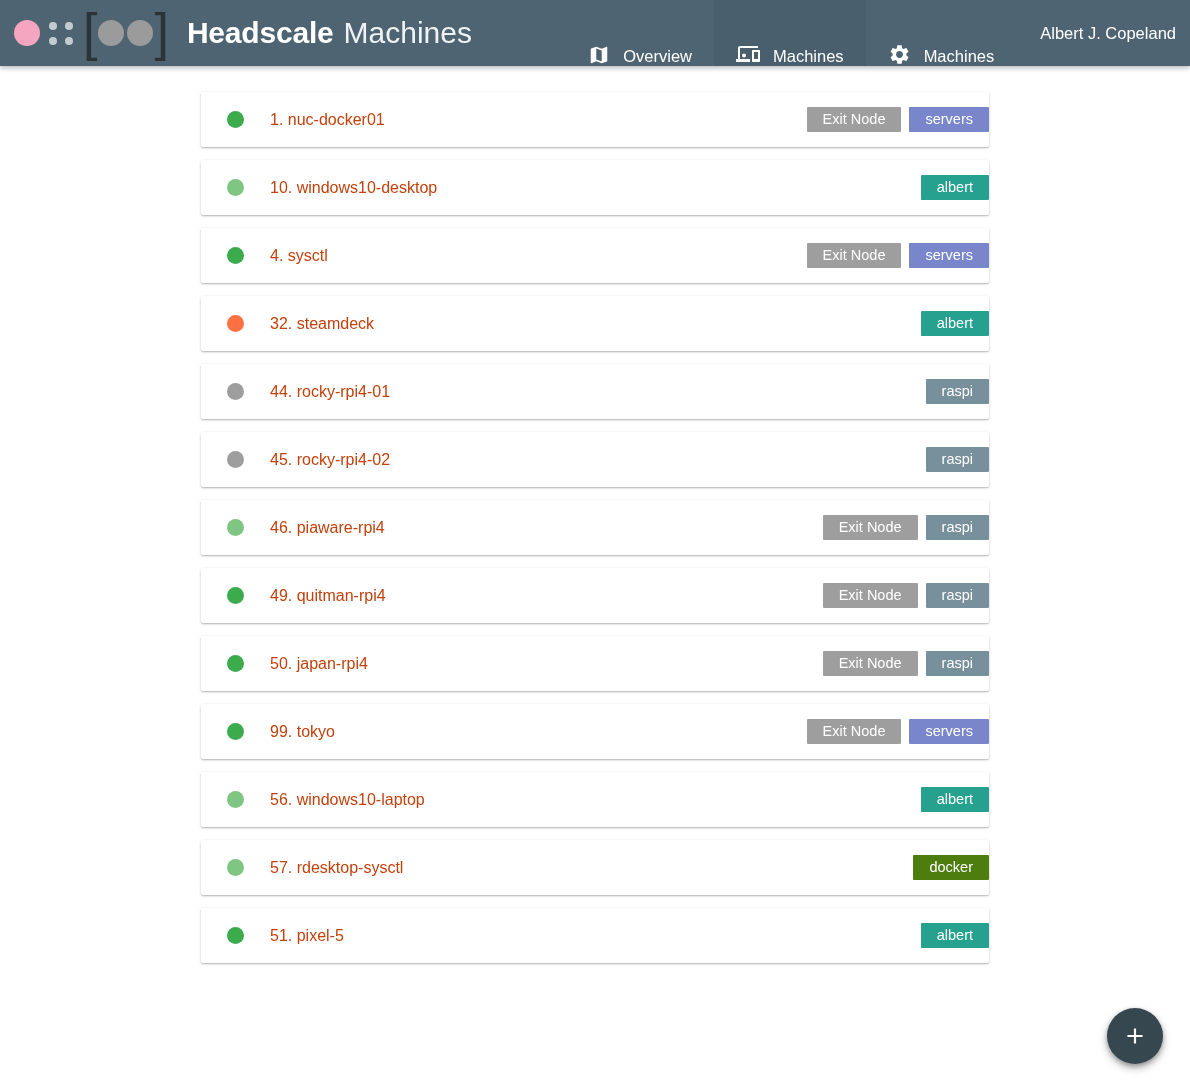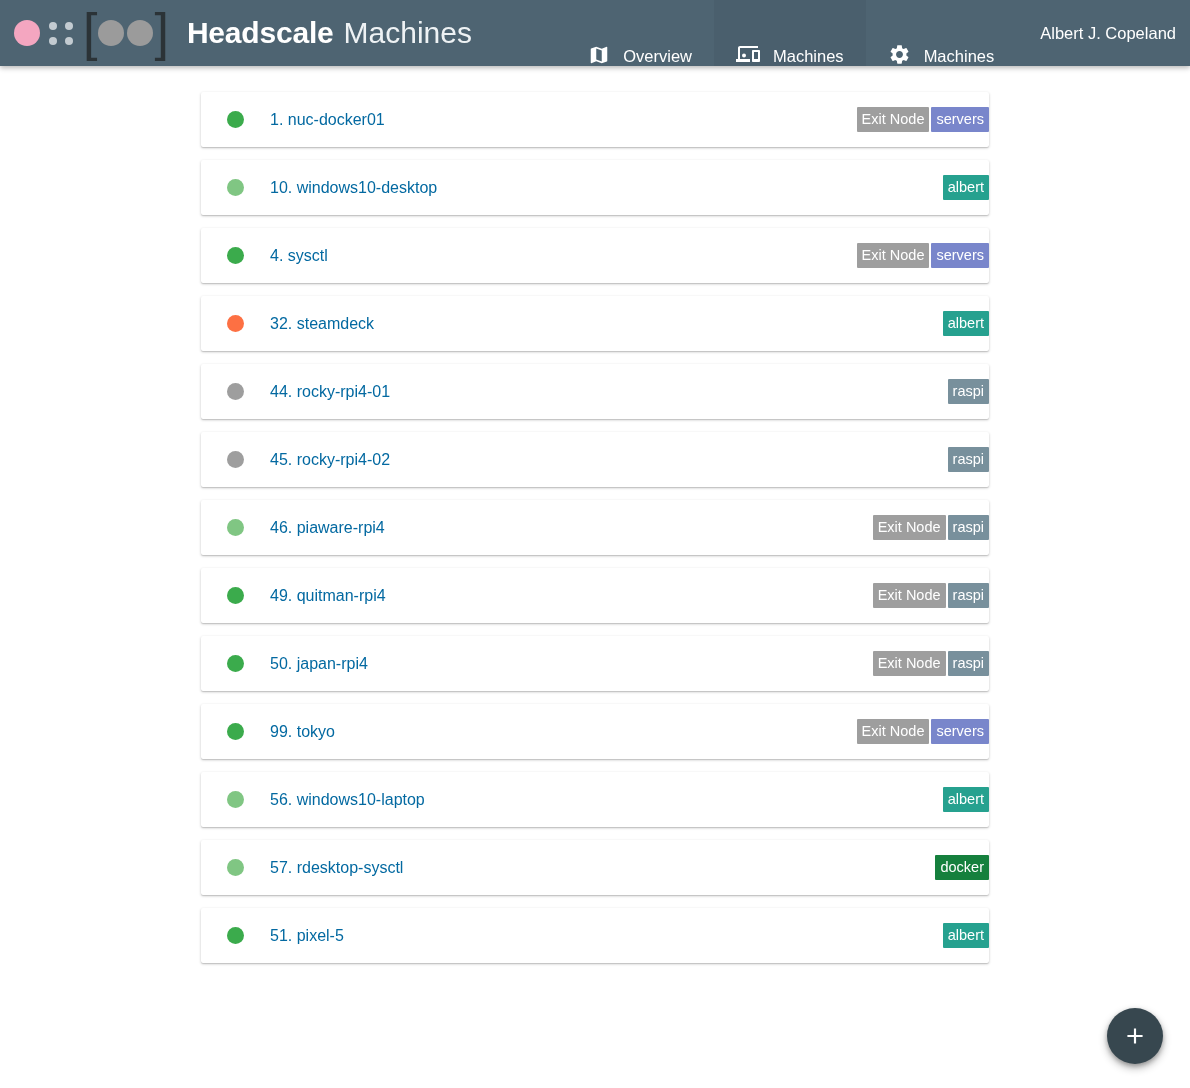--- a/index.html
+++ b/index.html
@@ -127,37 +127,37 @@
     cursor: pointer;
   }
   .dot {
     width: 17px; height: 17px; border-radius: 50%;
     margin-left: 26px;
     flex: 0 0 auto;
   }
   .machine-name {
     margin-left: 26px;
     font-size: 16px;
-    color: #0369a1;
+    color: #c2410c;
     white-space: nowrap;
   }
   .tags {
     margin-left: auto;
     display: flex;
     align-items: center;
     height: 100%;
   }
   .tag {
     font-size: 14.5px;
     color: #ffffff;
-    padding: 4px 5px 5px;
+    padding: 4px 16px 5px;
     line-height: 1.15;
     white-space: nowrap;
     border-radius: 1px;
-    margin-left: 2px;
+    margin-left: 8px;
   }
   .tag:last-child { margin-right: 0; }
 
   
   .fab {
     position: absolute;
     right: 27px;
     bottom: 24px;
     width: 56px; height: 56px;
     border-radius: 50%;
@@ -316,21 +316,21 @@
         <span class="dot" style="background: rgb(128, 198, 131);"></span>
         <span class="machine-name">56. windows10-laptop</span>
         <span class="tags">
           <span class="tag" style="background: rgb(38, 161, 143);">albert</span>
         </span>
       </div>
       <div class="card">
         <span class="dot" style="background: rgb(128, 198, 131);"></span>
         <span class="machine-name">57. rdesktop-sysctl</span>
         <span class="tags">
-          <span class="tag" style="background: #15803d;">docker</span>
+          <span class="tag" style="background: #4d7c0f;">docker</span>
         </span>
       </div>
       <div class="card">
         <span class="dot" style="background: rgb(59, 171, 76);"></span>
         <span class="machine-name">51. pixel-5</span>
         <span class="tags">
           <span class="tag" style="background: rgb(38, 161, 143);">albert</span>
         </span>
       </div>
     </div>

